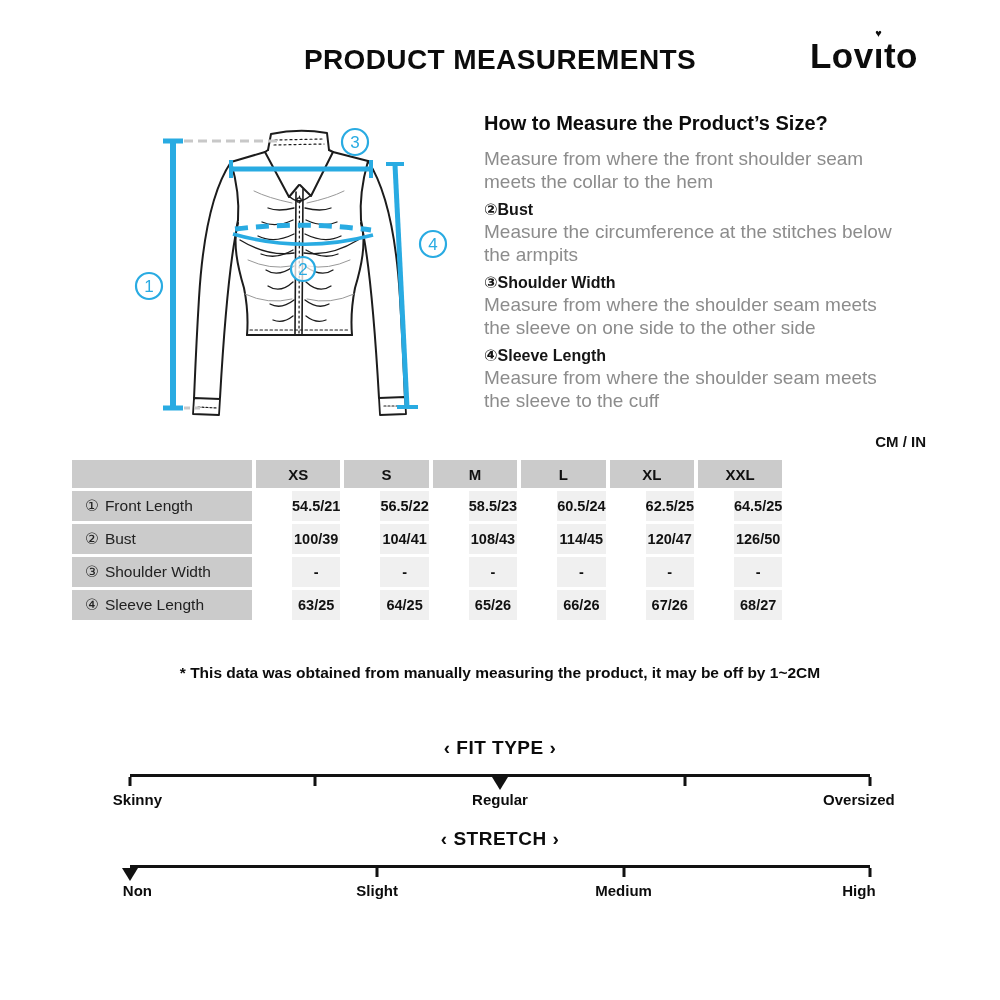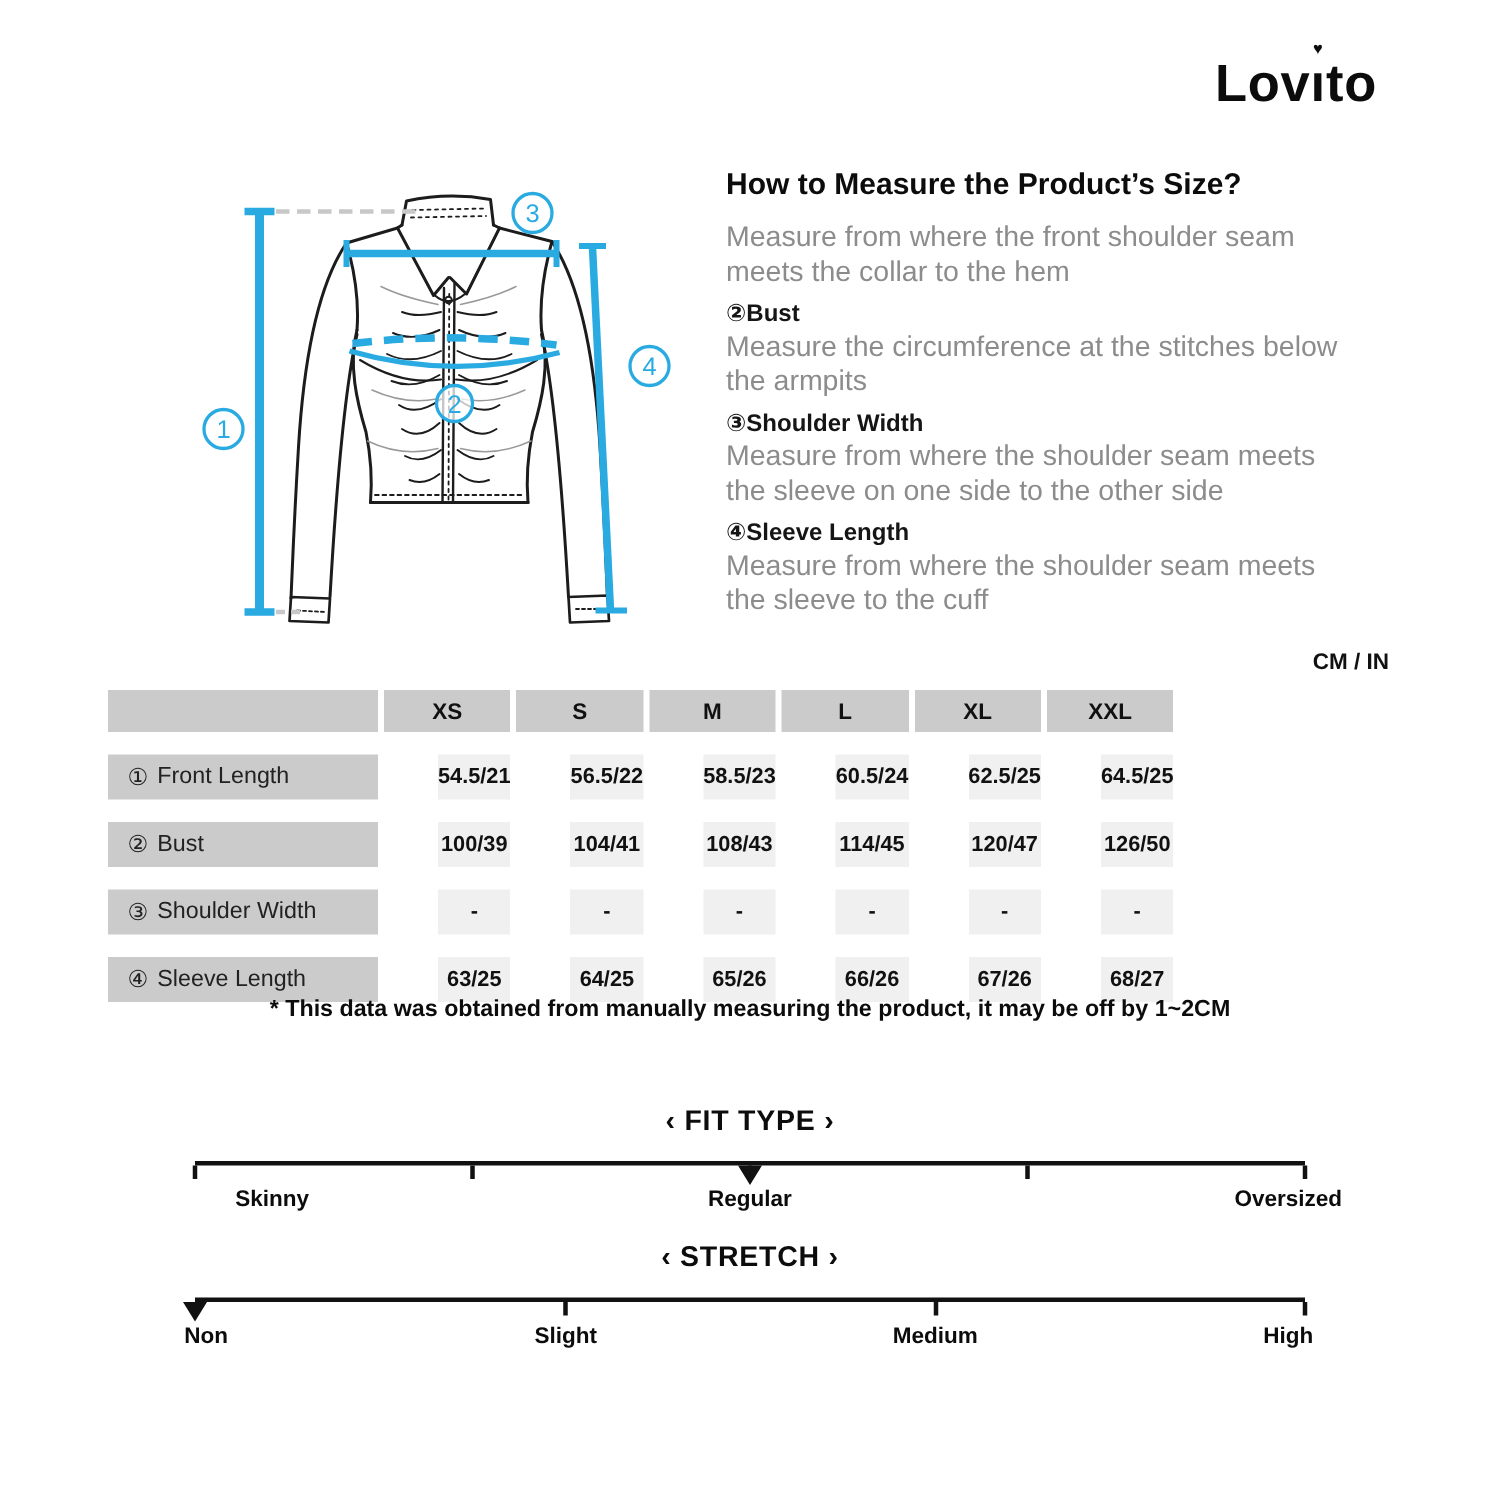--- a/index.html
+++ b/index.html
@@ -19,21 +19,21 @@
 
   
   .howto { position:absolute; left:484px; top:112px; width:446px; }
   .howto h2 { font-size:20px; font-weight:700; margin-bottom:13px; color:#0c0c0c; }
   .howto .item-label { font-size:16px; font-weight:700; margin-top:5px; line-height:23px; color:#151515; }
   .howto .item-desc  { font-size:19px; font-weight:400; color:#8c8c8c; line-height:22.5px; width:422px; }
 
   
   .units { position:absolute; top:433px; right:74px; font-size:15px; font-weight:700; }
   .size-table { position:absolute; left:72px; top:460px; width:700px;
-                display:grid; grid-template-columns:180px repeat(6,1fr); gap:15px 4px; }
+                display:grid; grid-template-columns:180px repeat(6,1fr); gap:3px 4px; }
   .size-table .th { background:var(--cell-head,#cbcbcb); height:28px; display:flex; align-items:center;
                     justify-content:center; font-size:15px; font-weight:700; }
   .size-table .rowlab { background:var(--cell-head,#cbcbcb); height:30px; display:flex; align-items:center;
                         padding-left:13px; font-size:15.5px; font-weight:400; color:#222; }
   .size-table .rowlab .num { margin-right:6px; }
   .size-table .val { background:var(--cell-body,#f0f0f0); height:30px; display:flex; align-items:center;
                      justify-content:center; font-size:14.5px; font-weight:700;margin-left:36px; }
 
   .disclaimer { position:absolute; top:664px; left:0; right:0; text-align:center;
                 font-size:15.5px; font-weight:700; color:#0c0c0c; }
@@ -48,20 +48,21 @@
   .ruler .marker { position:absolute; top:0; transform:translateX(-50%); width:0; height:0;
                    border-left:8px solid transparent; border-right:8px solid transparent; border-top:13px solid #111; }
   .scale-labels { position:relative; width:740px; margin:4px auto 0; height:22px; }
   .scale-labels .slabel { position:absolute; transform:translateX(-50%); font-size:15px; font-weight:700; white-space:nowrap; color:#0c0c0c; }
 </style>
 </head>
 <body>
 
 <div class="page">
 
+  <div class="title">PRODUCT MEASUREMENTS</div>
   <div class="brand"><span>Lov</span><span class="iwrap"><span>ı</span><span class="heart">♥</span></span><span>to</span></div>
 
   <div class="diagram">
     <svg width="366" height="338" viewBox="0 0 366 334">
       <g fill="none" stroke="#1c1c1c" stroke-width="2" stroke-linecap="round" stroke-linejoin="round">
 
         <path d="M150,42 L153,26 Q181,20 209,25 L211,42"></path>
         <path d="M157,32 L205,31" stroke-width="1.2" stroke-dasharray="2 3"></path>
         <path d="M156,37 L206,36" stroke-width="1.2" stroke-dasharray="2 3"></path>
 
@@ -238,21 +239,21 @@
     <h3>‹ FIT TYPE ›</h3>
     <div class="ruler">
         <div class="tick" style="left: 0%;"></div>
         <div class="tick" style="left: 25%;"></div>
         <div class="tick" style="left: 50%;"></div>
         <div class="tick" style="left: 75%;"></div>
         <div class="tick" style="left: 100%;"></div>
         <div class="marker" style="left: 50%;"></div>
       </div>
     <div class="scale-labels">
-        <span class="slabel" style="left: 1%; margin-left: 44px;">Skinny</span>
+        <span class="slabel" style="left: 1%;">Skinny</span>
         <span class="slabel" style="left: 50%;">Regular</span>
         <span class="slabel" style="left: 98.5%;">Oversized</span>
       </div>
   </div>
 
   <div class="scale scale-stretch">
     <h3>‹ STRETCH ›</h3>
     <div class="ruler">
         <div class="tick" style="left: 0%;"></div>
         <div class="tick" style="left: 33.4%;"></div>

